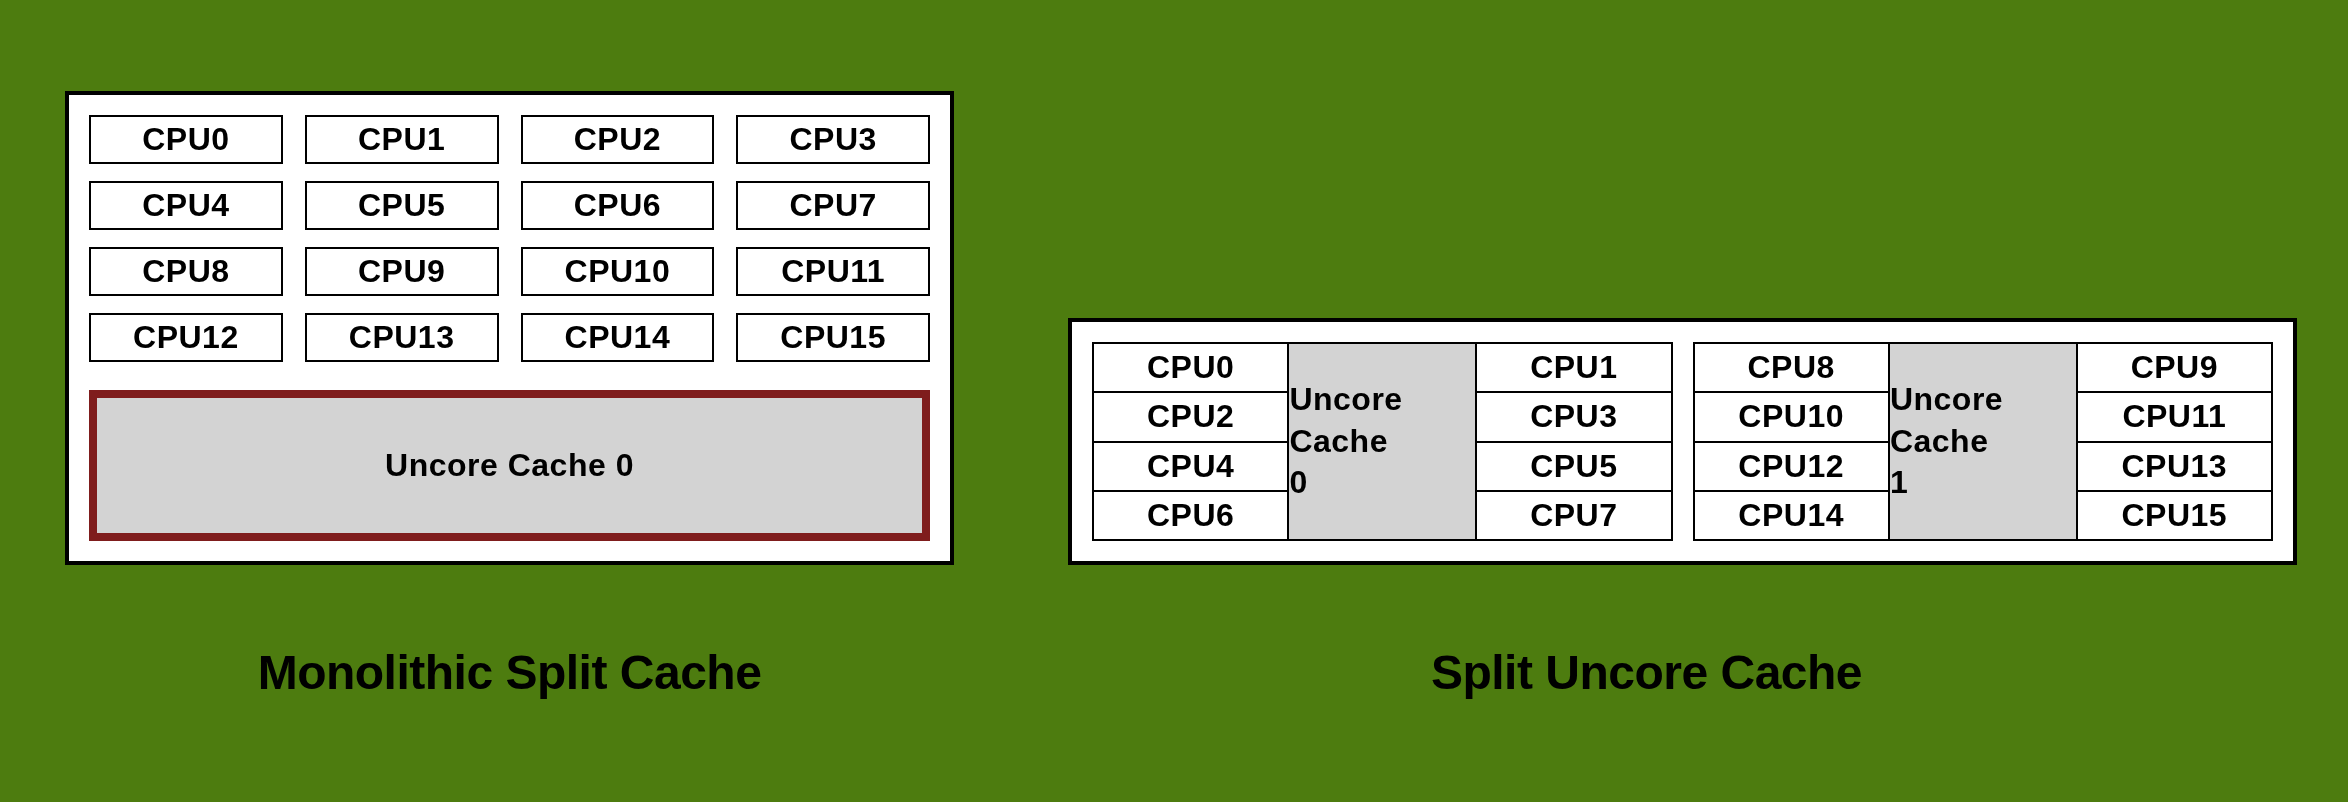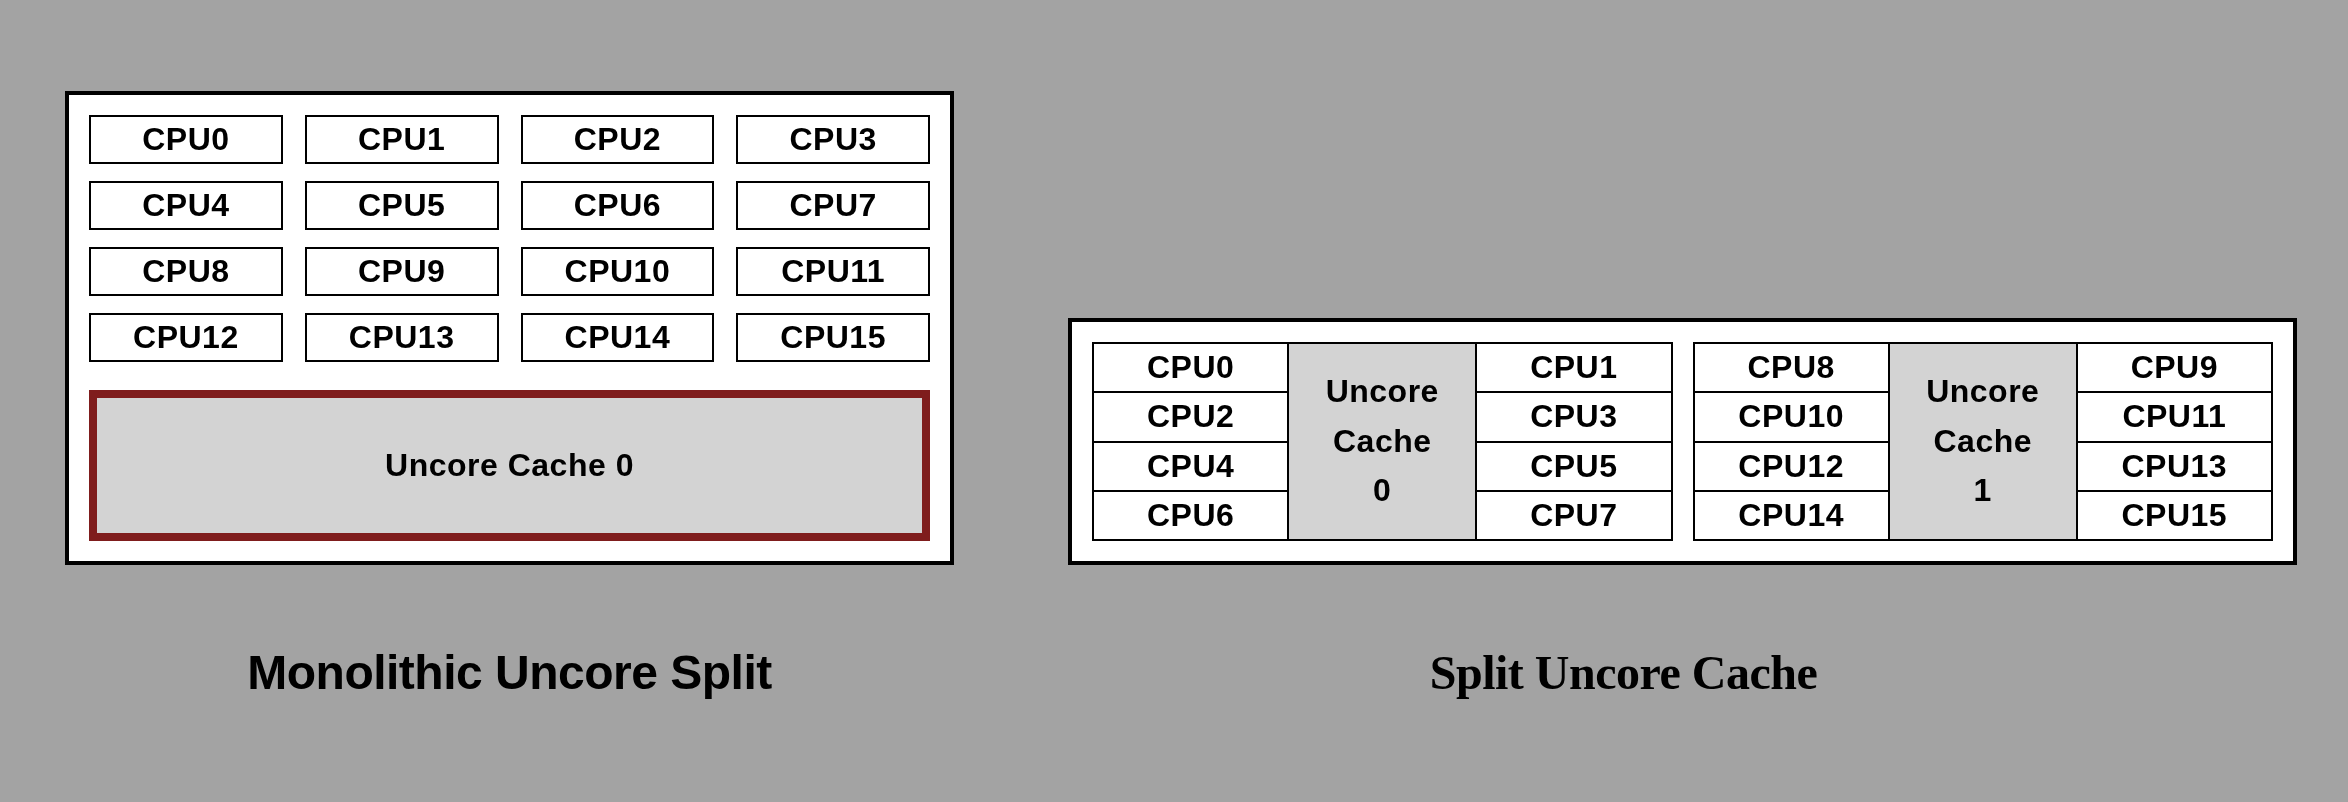--- a/index.html
+++ b/index.html
@@ -1,21 +1,21 @@
 <!DOCTYPE html>
 <html><head>
 <meta charset="utf-8">
 <style>
   * { margin: 0; padding: 0; box-sizing: border-box; }
   html, body { background: #ffffff; }
   .canvas {
     position: relative;
     width: 2348px;
     height: 802px;
-    background: #a3a3a3;
+    background: #4d7c0f;
     font-family: "Liberation Sans", sans-serif;
     color: #000000;
     overflow: hidden;
   }
 
   
   .mono-box {
     position: absolute;
     left: 65px; top: 91px;
     width: 889px; height: 474px;
@@ -89,42 +89,41 @@
     letter-spacing: 0.5px;
   }
   .split-cell + .split-cell { margin-top: -2px; }
   .split-cache {
     flex: 0.96;
     margin-left: -2px;
     border: 2px solid #000;
     background: #d3d3d3;
     display: flex;
     flex-direction: column;
-    align-items: center;
+    align-items: flex-start;
     justify-content: center;
     font-weight: bold;
     font-size: 32px;
     line-height: 1.3;
     text-align: center;
     letter-spacing: 0.5px;
-    gap: 8px;
   }
 
   
   .caption {
     position: absolute;
     top: 645px;
     text-align: center;
     font-weight: bold;
     font-size: 48px;
     letter-spacing: -0.5px;
     white-space: nowrap;
   }
   .caption-left  { left: 65px;   width: 889px; }
-  .caption-right { left: 1009px; width: 1229px; font-family: Liberation Serif, serif; }
+  .caption-right { left: 1032px; width: 1229px; }
 </style>
 </head>
 <body>
 
 <div class="canvas">
 
   <div class="mono-box">
     <div class="cpu-grid">
       <div class="cpu-box">CPU0</div>
       <div class="cpu-box">CPU1</div>
@@ -138,21 +137,21 @@
       <div class="cpu-box">CPU9</div>
       <div class="cpu-box">CPU10</div>
       <div class="cpu-box">CPU11</div>
       <div class="cpu-box">CPU12</div>
       <div class="cpu-box">CPU13</div>
       <div class="cpu-box">CPU14</div>
       <div class="cpu-box">CPU15</div>
     </div>
     <div class="uncore-wide">Uncore Cache 0</div>
   </div>
-  <div class="caption caption-left">Monolithic Uncore Split</div>
+  <div class="caption caption-left">Monolithic Split Cache</div>
 
   <div class="split-box">
 
     <div class="split-group">
       <div class="split-col">
         <div class="split-cell">CPU0</div>
         <div class="split-cell">CPU2</div>
         <div class="split-cell">CPU4</div>
         <div class="split-cell">CPU6</div>
       </div>

